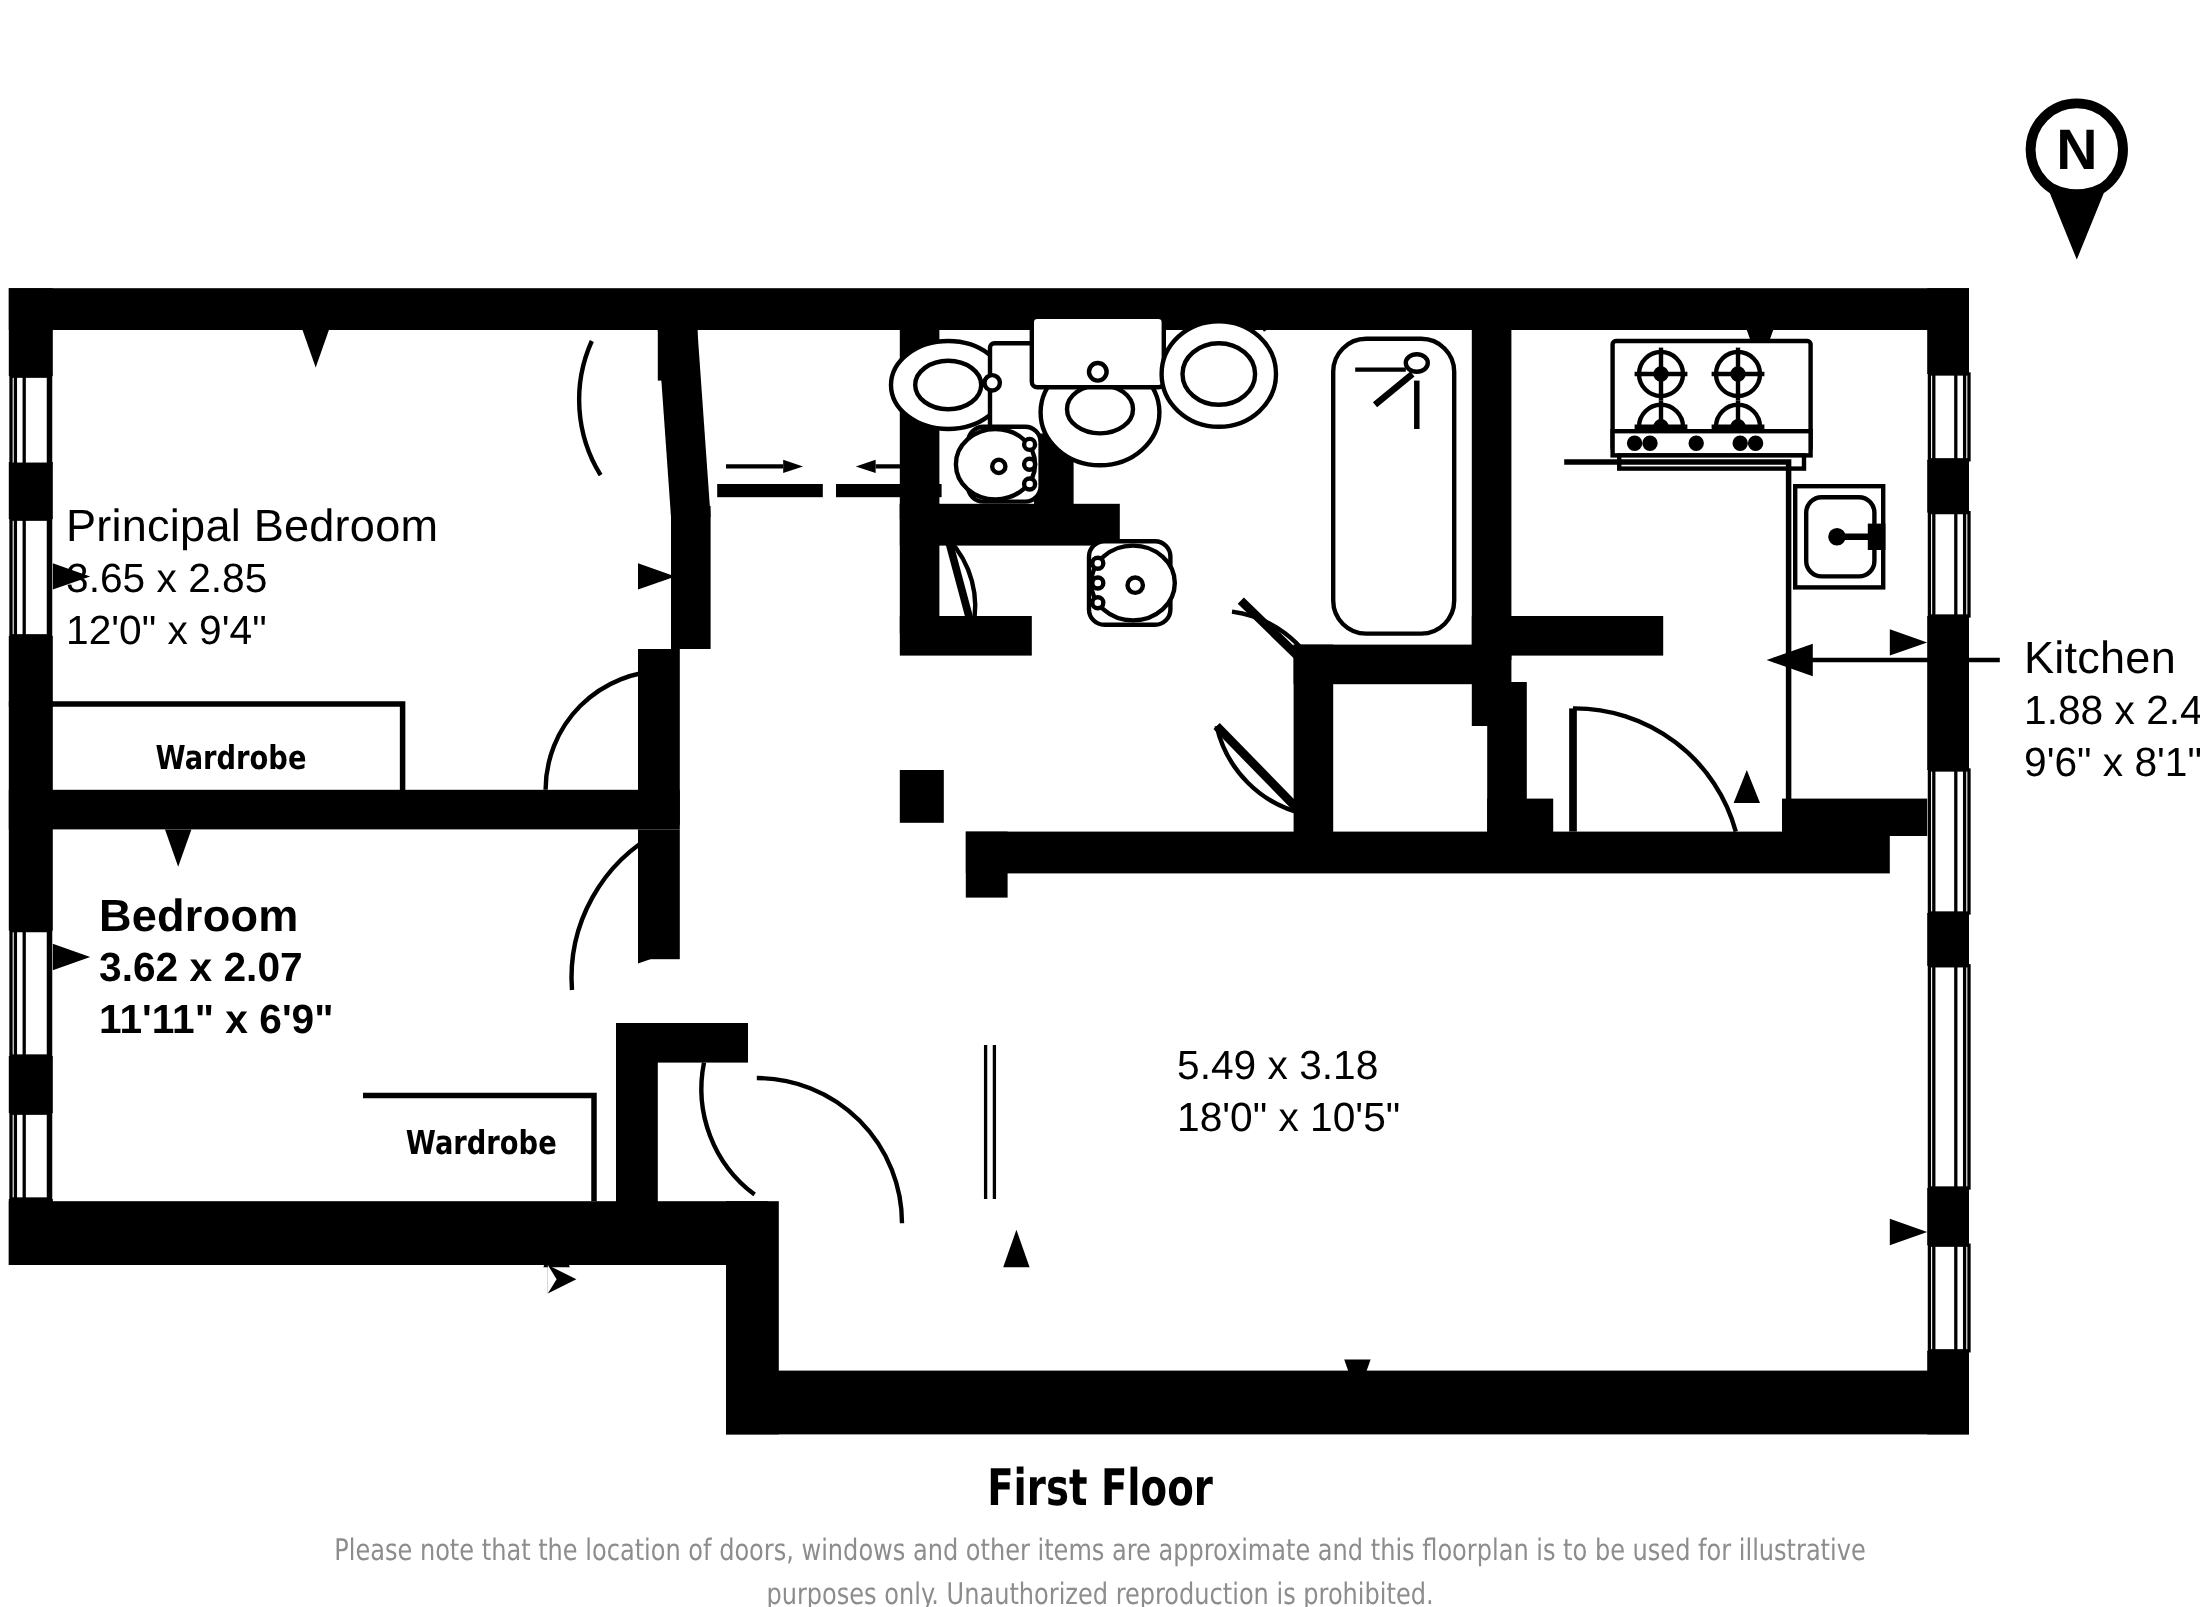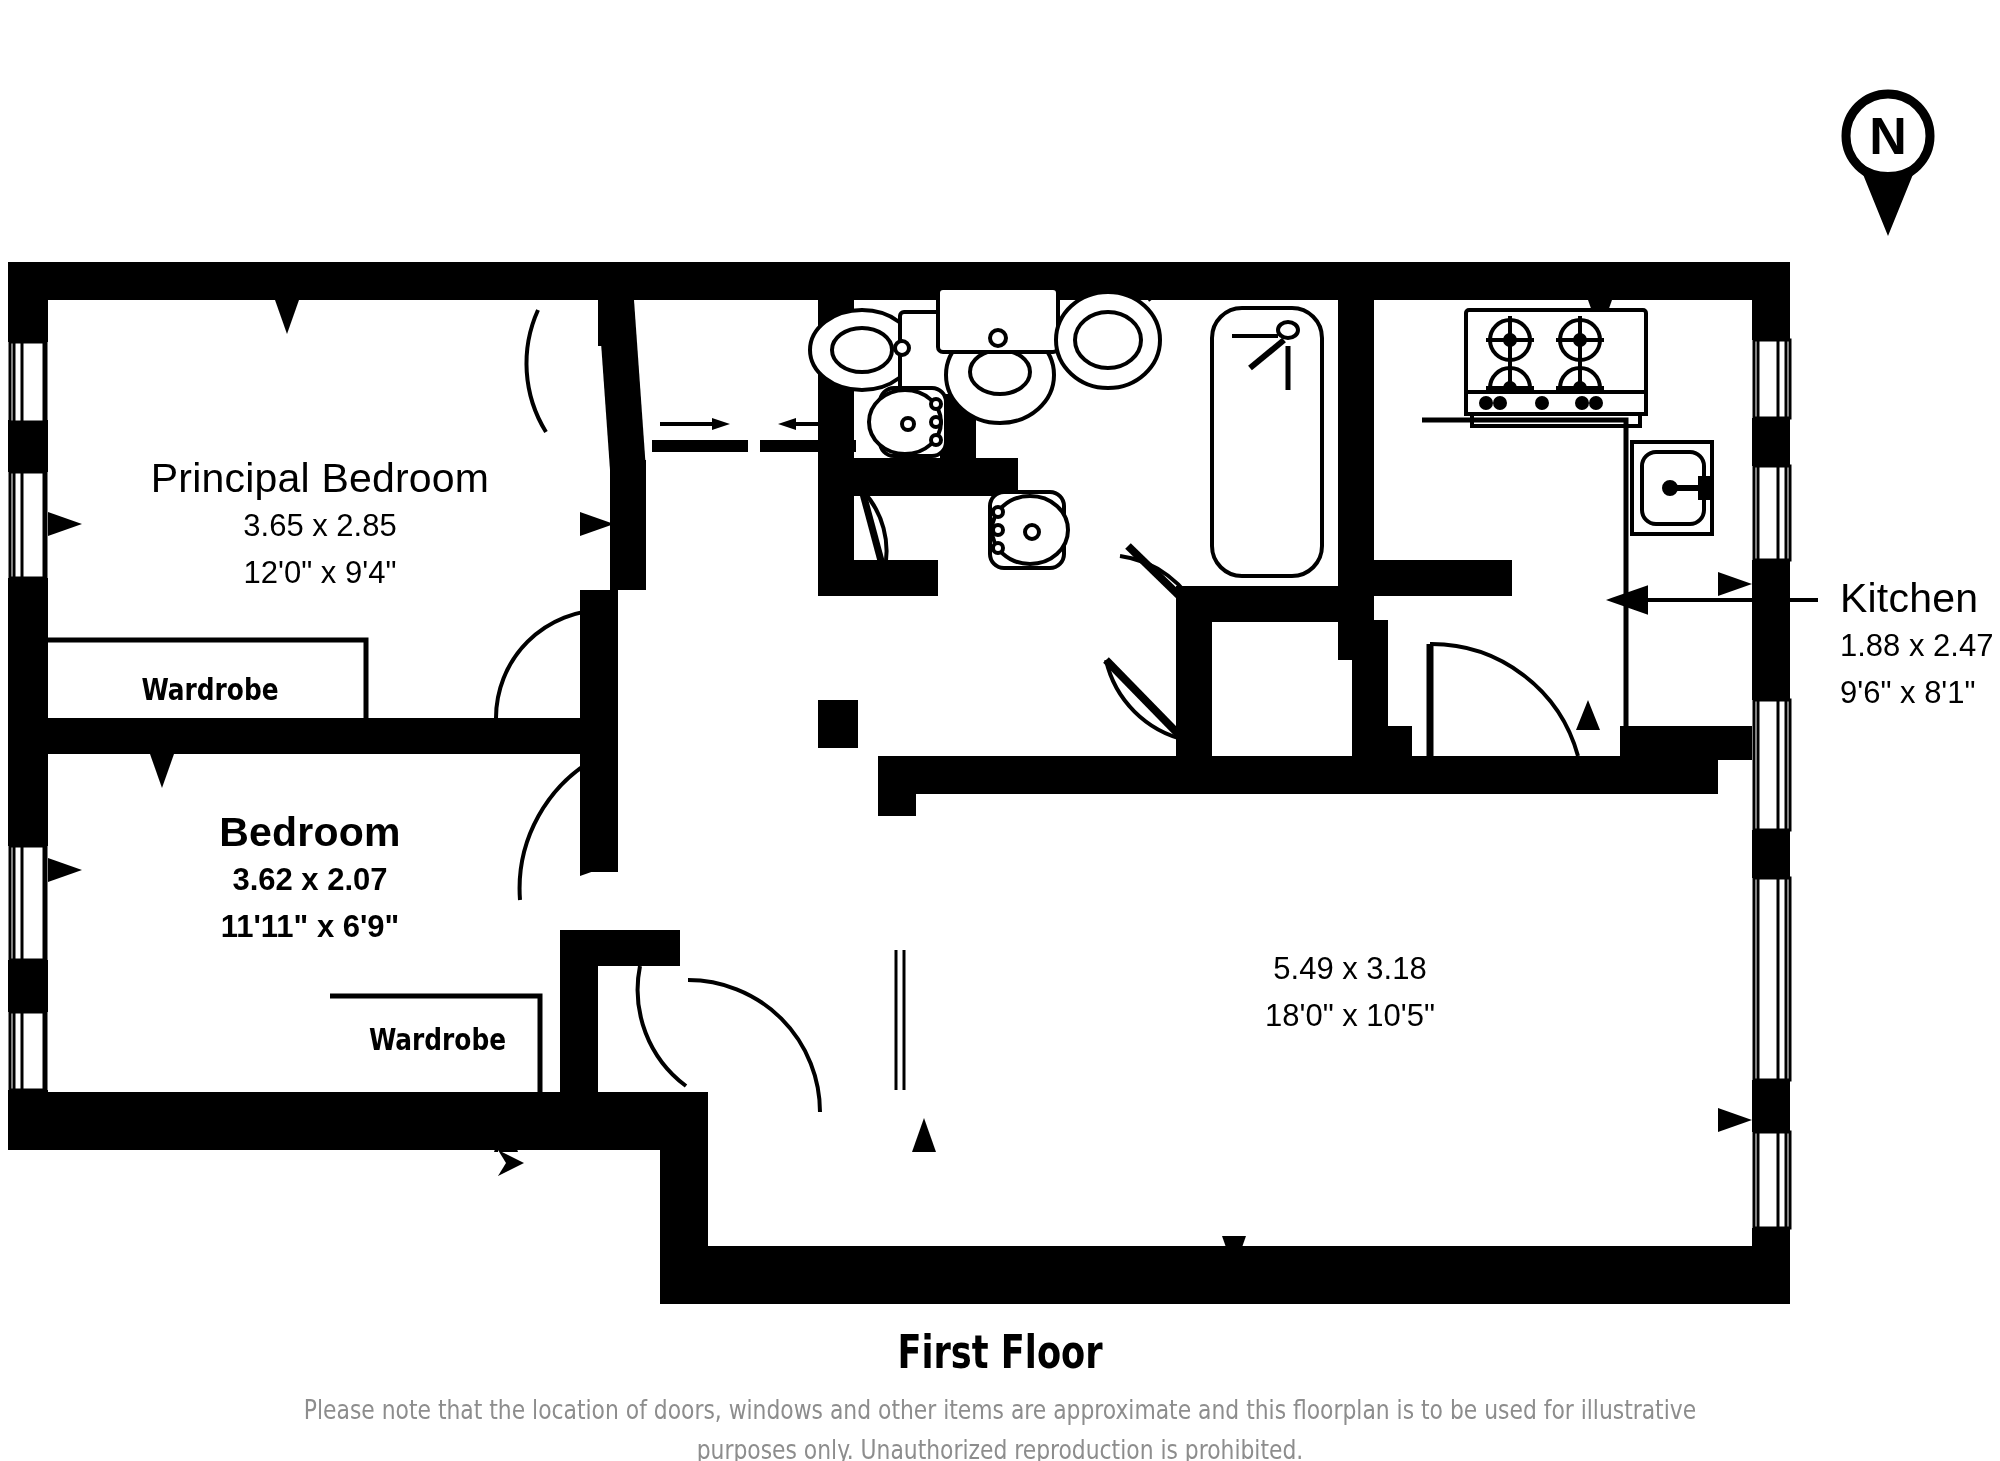--- a/index.html
+++ b/index.html
@@ -47,33 +47,33 @@
   }
   .floorsvg {
     position: absolute;
     left: 0;
     top: 0;
     width: 2000px;
     height: 1461px;
   }
   .room-label {
     position: absolute;
-    text-align: center;
+    text-align: left;
     font-family: "Liberation Sans", sans-serif;
     font-size: 40px;
     line-height: 47px;
     color: #000;
     white-space: nowrap;
   }
   .room-label .rl-name {
     font-size: 41px;
     letter-spacing: 0.2px;
   }
   .room-label .rl-dim {
-    font-size: 31px;
+    font-size: 37px;
   }
   .cab-label {
     position: absolute;
     font-family: "Liberation Sans Narrow", "DejaVu Sans Condensed", "Liberation Sans", sans-serif;
     font-weight: bold;
     font-size: 30px;
     text-align: center;
     white-space: nowrap;
     transform: scaleX(0.92);
   }

